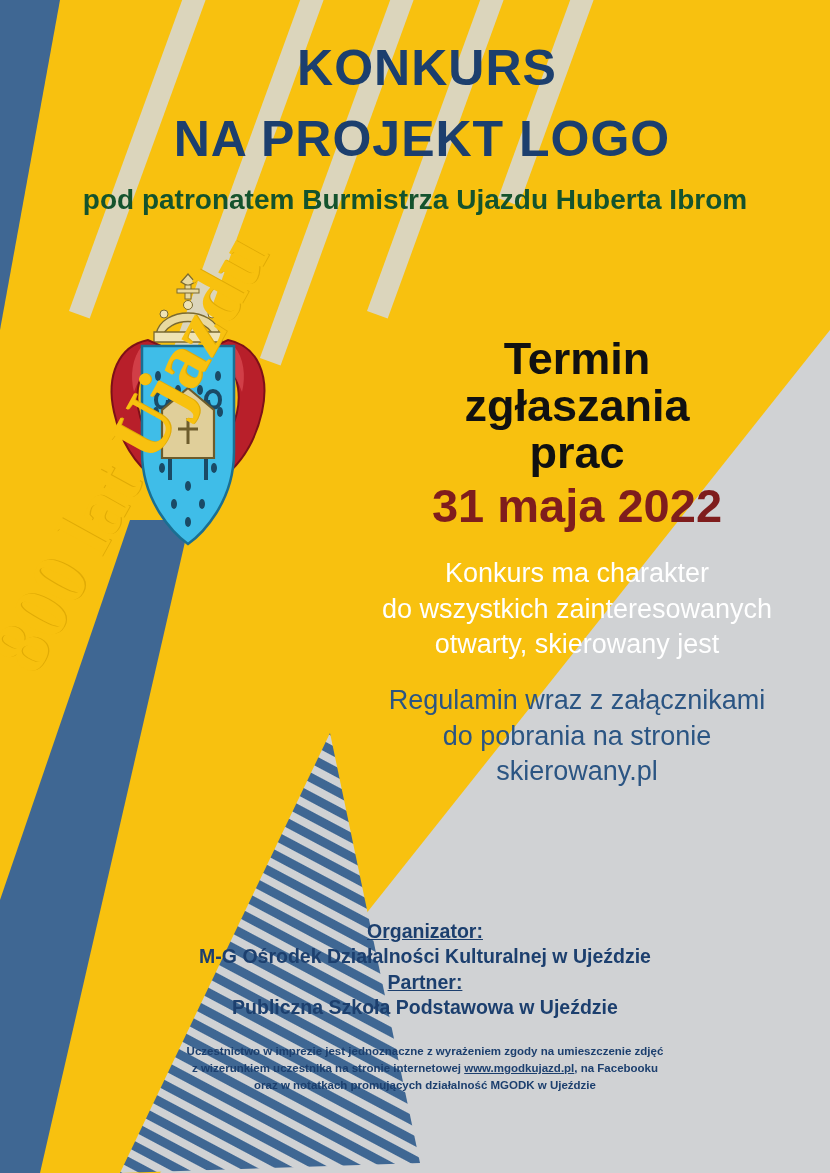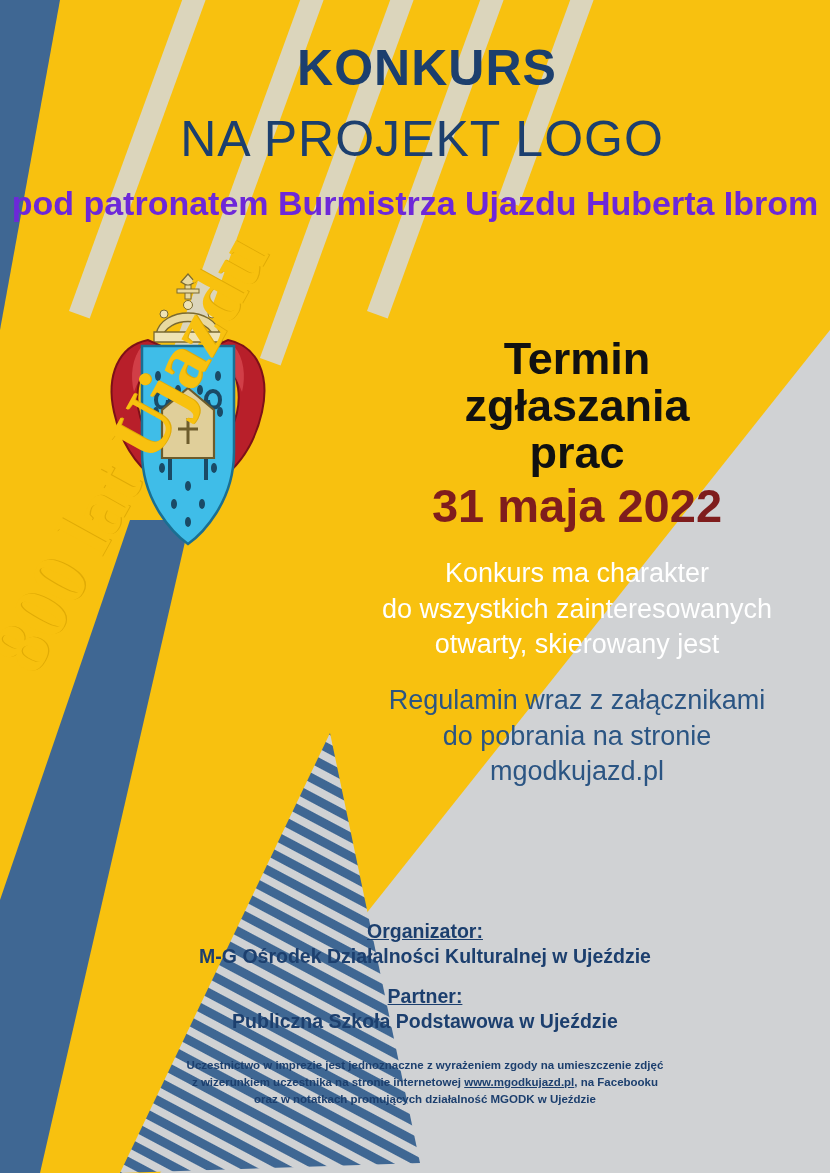--- a/index.html
+++ b/index.html
@@ -90,31 +90,31 @@
   .title-1 {
     font-size: 50px;
     font-weight: bold;
     color: #1c3f6e;
     letter-spacing: 1px;
     line-height: 1.05;
     margin-left: 24px;
   }
   .title-2 {
     font-size: 50px;
-    font-weight: normal;
+    font-weight: bold;
     color: #1c3f6e;
     letter-spacing: 1px;
     line-height: 1.15;
     margin-top: 16px;
     padding-left: 14px;
   }
   .subtitle {
-    font-size: 34px;
-    font-weight: bold;
-    color: #6d28d9;
+    font-size: 28px;
+    font-weight: bold;
+    color: #14532d;
     margin-top: 16px;
   }
 
   
   .diagonal {
     position: absolute;
     left: 12px;
     top: 620px;
     width: 700px;
     transform: rotate(-61deg);
@@ -185,21 +185,21 @@
     font-size: 19.5px;
     font-weight: bold;
     color: #1c3f6e;
     line-height: 1.35;
   }
   .partner-head {
     font-size: 19.5px;
     font-weight: bold;
     color: #1c3f6e;
     text-decoration: underline;
-    margin-top: 16px;
+    margin-top: 2px;
   }
   .fineprint {
     margin-top: 22px;
     font-size: 11.5px;
     font-weight: bold;
     color: #1c3f6e;
     line-height: 1.5;
     text-align: center;
   }
   .fineprint .lnk { text-decoration: underline; }
@@ -313,21 +313,21 @@
 
       <div class="desc">
         <div>Konkurs ma charakter</div>
         <div>do wszystkich zainteresowanych</div>
         <div>otwarty, skierowany jest</div>
       </div>
 
       <div class="regulamin">
         <div>Regulamin wraz z załącznikami</div>
         <div>do pobrania na stronie</div>
-        <div>mgodkujazd.pl</div>
+        <div>skierowany.pl</div>
       </div>
     </div>
 
     <div class="footer">
       <div class="org-head">Organizator:</div>
       <div class="org-line">M-G Ośrodek Działalności Kulturalnej w Ujeździe</div>
       <div class="partner-head">Partner:</div>
       <div class="org-line">Publiczna Szkoła Podstawowa w Ujeździe</div>
 
       <div class="fineprint">

